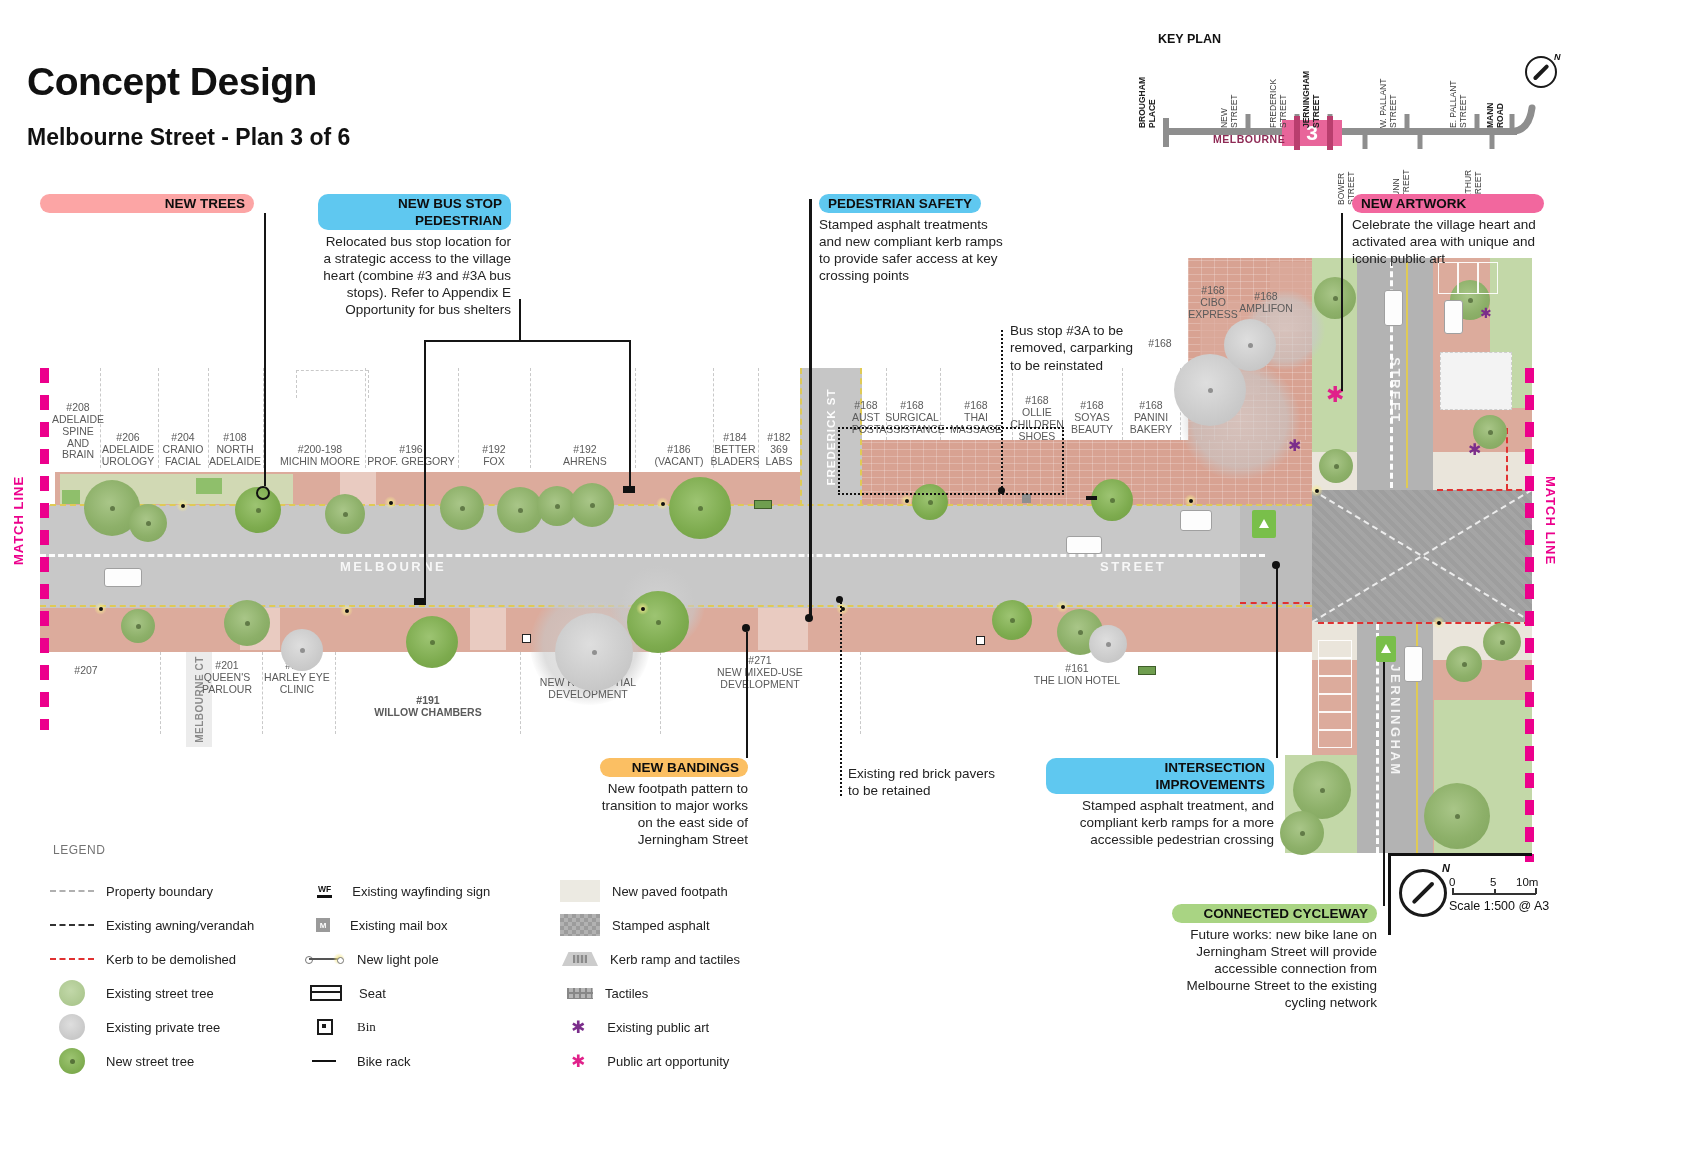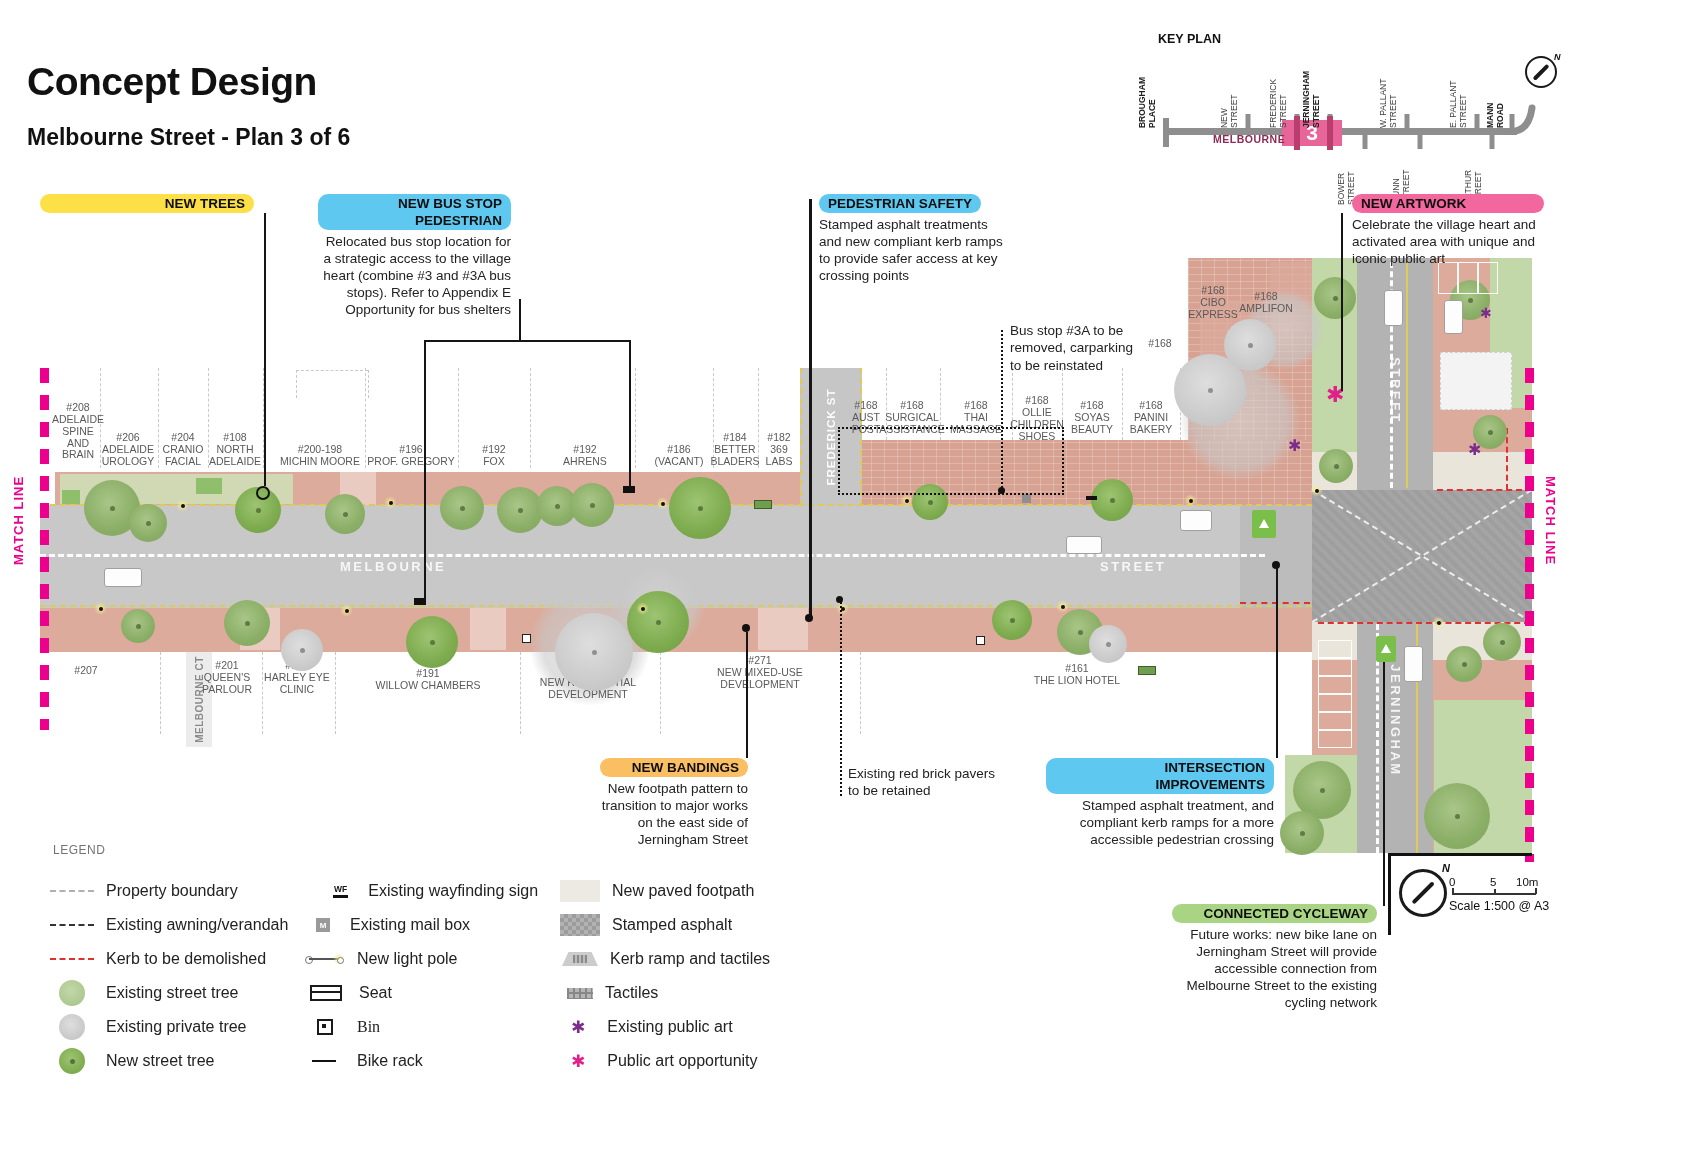--- a/index.html
+++ b/index.html
@@ -89,21 +89,21 @@
   .bay{position:absolute;border:1.5px solid rgba(255,255,255,.92);}
   .bike{position:absolute;background:#79bf4a;border-radius:2px;}
   .bike::after{content:"";position:absolute;left:50%;top:50%;width:0;height:0;margin:-5px 0 0 -5px;
      border-left:5px solid transparent;border-right:5px solid transparent;border-bottom:9px solid #fff;}
   .art{position:absolute;font-weight:bold;line-height:1;}
   .art-m{color:#e0218a;} .art-p{color:#7b2d8b;}
   .borderline{position:absolute;background:#111;}
   
   .lg-title{font-size:12px;font-weight:normal;color:#737373;letter-spacing:.5px;}
   .lrow{position:absolute;display:flex;align-items:center;gap:12px;height:30px;}
-  .llab{font-size:16px;color:#222;white-space:nowrap;}
+  .llab{font-size:13px;color:#222;white-space:nowrap;}
   .sw-dash{width:44px;height:0;border-top:2px dashed #b0b0b0;}
   .sw-dashb{border-top-color:#333;}
   .sw-dashr{border-top-color:#e03131;}
   .sw-tree{width:26px;height:26px;border-radius:50%;flex:0 0 auto;}
   .sw-tg{background:radial-gradient(circle at 45% 40%,#c2d8a9 0%,#adc890 70%);}
   .sw-tp{background:radial-gradient(circle at 45% 40%,#dedede 0%,#c8c8c8 70%);}
   .sw-tn{background:radial-gradient(circle at 45% 40%,#9dc472 0%,#7dab4e 70%);position:relative;}
   .sw-tn::after{content:"";position:absolute;left:50%;top:50%;width:5px;height:5px;margin:-2.5px;border-radius:50%;background:rgba(45,65,25,.6);}
   .sw-wf{font-size:8.5px;font-weight:bold;color:#111;border-bottom:3.5px solid #111;padding:0 1px 1px;}
   .sw-mb{width:14px;height:14px;background:#9a9a9a;color:#fff;font-size:8px;font-weight:bold;
@@ -354,21 +354,21 @@
     <span class="blab" style="left:1266px;top:291px;">#168
 AMPLIFON</span>
     <span class="blab" style="left:1160px;top:338px;">#168</span>
     <span class="blab" style="left:86px;top:665px;">#207</span>
     <span class="blab" style="left:227px;top:660px;">#201
 QUEEN'S
 PARLOUR</span>
     <span class="blab" style="left:297px;top:660px;">#195
 HARLEY EYE
 CLINIC</span>
-    <span class="blab" style="left:428px;top:668px;">#191
+    <span class="blab" style="left:428px;top:695px;font-weight:bold;">#191
 WILLOW CHAMBERS</span>
     <span class="blab" style="left:588px;top:665px;">#185
 NEW RESIDENTIAL
 DEVELOPMENT</span>
     <span class="blab" style="left:760px;top:655px;">#271
 NEW MIXED-USE
 DEVELOPMENT</span>
     <span class="blab" style="left:1077px;top:663px;">#161
 THE LION HOTEL</span>
 
@@ -443,21 +443,21 @@
     <span class="art art-m" style="left:1326px;top:384px;font-size:22px;">✱</span>
     <span class="art art-p" style="left:1288px;top:438px;font-size:16px;">✱</span>
     <span class="art art-p" style="left:1468px;top:442px;font-size:16px;">✱</span>
     <span class="art art-p" style="left:1480px;top:306px;font-size:14px;">✱</span>
 
     <div class="borderline" style="left:1388px;top:853px;width:2.5px;height:82px;"></div>
     <div class="borderline" style="left:1388px;top:853px;width:144px;height:2.5px;"></div>
   </div>
 
   <div class="callout ta-r" style="left:40px;top:194px;width:214px;">
-    <div class="pill pill-block" style="background:#fde047;">NEW TREES</div>
+    <div class="pill pill-block" style="background:#fca5a5;">NEW TREES</div>
   </div>
   <div class="lead" style="left:264px;top:213px;width:2px;height:273px;"></div>
   <div class="ring" style="left:256px;top:486px;width:10px;height:10px;"></div>
 
   <div class="callout ta-r" style="left:318px;top:194px;width:193px;">
     <div class="pill pill-block" style="background:#5fc8f0;">NEW BUS STOP PEDESTRIAN</div>
     <div class="cbody">Relocated bus stop location for a strategic access to the village heart (combine #3 and #3A bus stops). Refer to Appendix E Opportunity for bus shelters</div>
   </div>
   <div class="lead" style="left:519px;top:299px;width:2px;height:42px;"></div>
   <div class="lead" style="left:424px;top:340px;width:207px;height:2px;"></div>
@@ -528,21 +528,21 @@
     </div>
     <div class="lrow" style="left:50px;top:1012px;">
       <div class="sw-tree sw-tp" style="margin-left:9px;margin-right:9px;"></div>
       <span class="llab">Existing private tree</span>
     </div>
     <div class="lrow" style="left:50px;top:1046px;">
       <div class="sw-tree sw-tn" style="margin-left:9px;margin-right:9px;"></div>
       <span class="llab">New street tree</span>
     </div>
     <div class="lrow" style="left:305px;top:876px;">
-      <span class="sw-wf" style="margin-left:28px;margin-right:8px;text-align:center;">WF</span>
+      <span class="sw-wf" style="margin-left:12px;margin-right:8px;text-align:center;">WF</span>
       <span class="llab">Existing wayfinding sign</span>
     </div>
     <div class="lrow" style="left:305px;top:910px;">
       <span class="sw-mb" style="margin-left:11px;margin-right:8px;">M</span>
       <span class="llab">Existing mail box</span>
     </div>
     <div class="lrow" style="left:305px;top:944px;">
       <div class="sw-pole">
           <div class="end1"></div>
           <div class="bar"></div>

